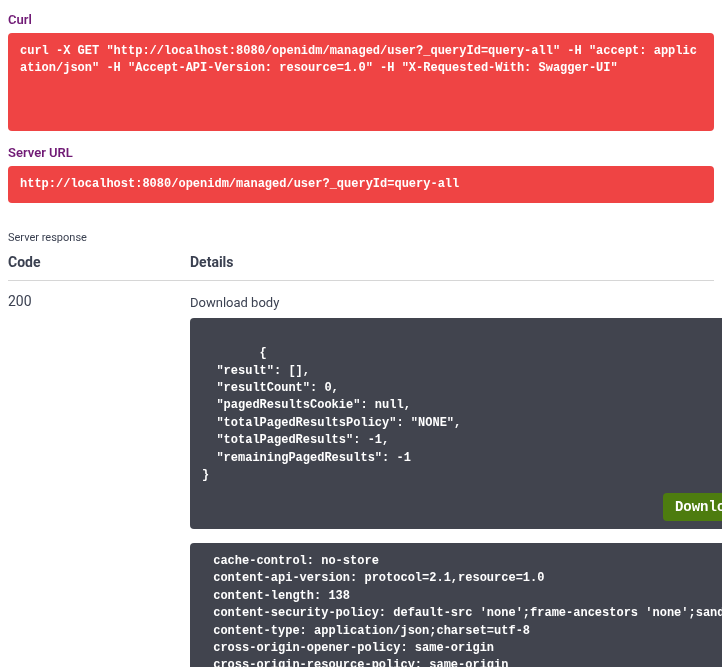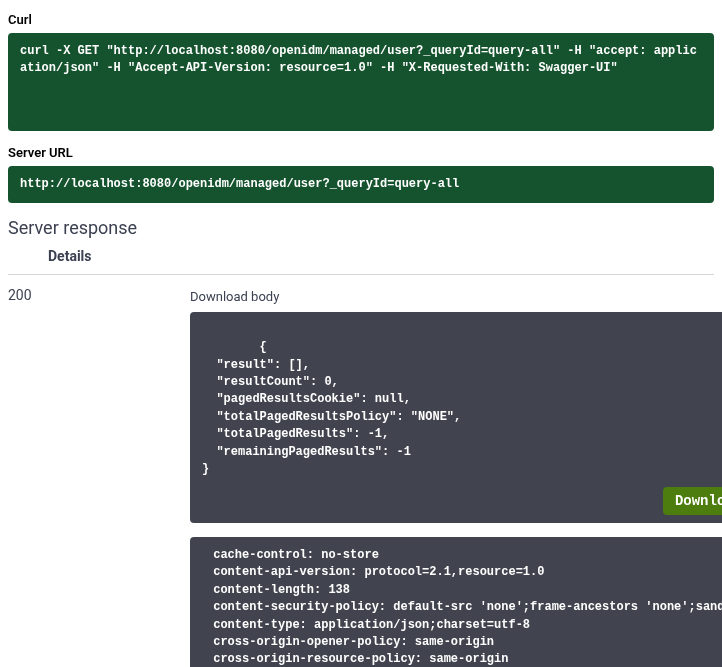--- a/index.html
+++ b/index.html
@@ -10,48 +10,48 @@
     body {
       font-family: -apple-system, BlinkMacSystemFont, "Segoe UI", Roboto, Helvetica, Arial, sans-serif;
       background: #ffffff;
       padding: 8px;
       color: #3b4151;
       font-size: 14px;
     }
     .section-label {
       font-size: 13px;
       font-weight: 600;
-      color: #000000;
+      color: #701a75;
       margin-bottom: 6px;
       margin-top: 4px;
     }
     .code-block {
-      background: #14532d;
+      background: #ef4444;
       color: #ffffff;
       padding: 10px 12px;
       border-radius: 4px;
       font-family: "Courier New", Courier, monospace;
       font-size: 12px;
       font-weight: 600;
       line-height: 1.4;
       white-space: pre-wrap;
       word-break: break-all;
       margin-bottom: 14px;
       position: relative;
     }
     .curl-block {
       min-height: 98px;
     }
     .url-block {
       min-height: 20px;
     }
     .server-response-label {
-      font-size: 18px;
+      font-size: 11px;
       color: #3b4151;
-      margin-top: 14px;
+      margin-top: 28px;
       margin-bottom: 10px;
     }
     .response-table {
       width: 100%;
     }
     .response-header-row {
       display: flex;
       border-bottom: 1px solid #d6d6d6;
       padding-bottom: 10px;
       margin-bottom: 12px;
@@ -133,20 +133,21 @@
 <div class="section-label">Curl</div>
 <div class="code-block curl-block">curl -X GET "http://localhost:8080/openidm/managed/user?_queryId=query-all" -H "accept: application/json" -H "Accept-API-Version: resource=1.0" -H "X-Requested-With: Swagger-UI"</div>
 
 <div class="section-label">Server URL</div>
 <div class="code-block url-block">http://localhost:8080/openidm/managed/user?_queryId=query-all</div>
 
 <div class="server-response-label">Server response</div>
 
 <div class="response-table">
   <div class="response-header-row">
+    <div class="col-code th">Code</div>
     <div class="col-details th">Details</div>
   </div>
 
   <div class="response-row">
     <div class="col-code code-value">200</div>
     <div class="col-details details-section">
 
       <div class="subsection-label">Download body</div>
       <div class="response-body-block">
         <span>{

